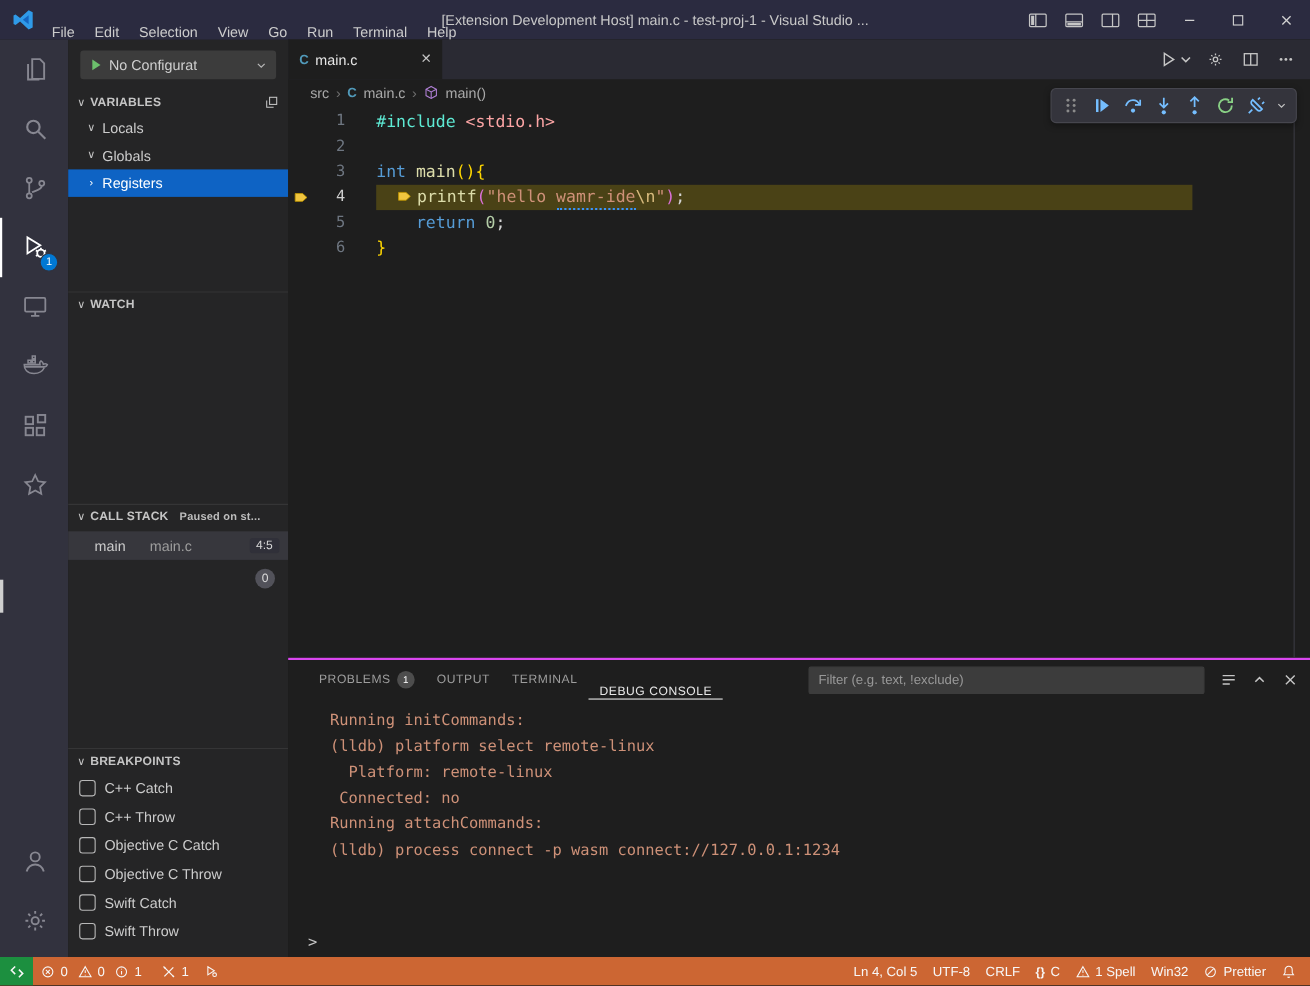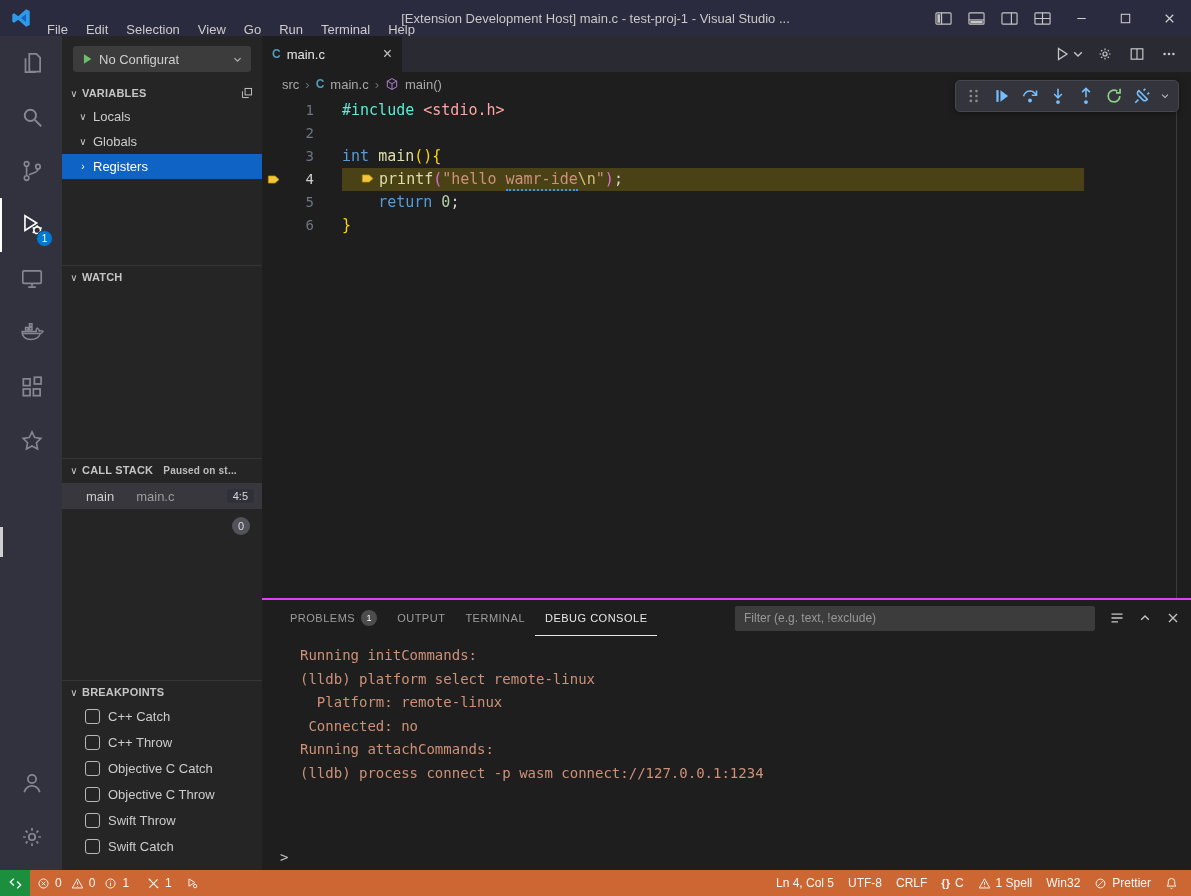--- a/index.html
+++ b/index.html
@@ -52,21 +52,21 @@
   .pane-callstack { height:222px; }
   .pane-breakpoints { flex:1 1 auto; }
   .tree-row { height:25px; display:flex; align-items:center; padding-left:14px; gap:3px; color:#cccccc; }
   .tree-row .chev { width:14px; }
   .tree-row.selected { background:#0e63c4; color:#ffffff; }
   .tree-row.selected .chev { color:#fff; }
   .frame-row { height:26px; margin-top:2px; background:#37373d; display:flex; align-items:center; padding:0 8px 0 24px; }
   .frame-file { color:#9d9d9d; margin-left:22px; }
   .frame-pos { margin-left:auto; background:#303039; color:#d8d8d8; font-size:11px; padding:1px 6px; border-radius:3px; }
   .zero-badge { width:18px; height:18px; border-radius:50%; background:#52525a; color:#dcdcdc; font-size:11px; display:flex; align-items:center; justify-content:center; margin:8px 12px 0 auto; }
-  .bp-row { height:26px; display:flex; align-items:center; gap:8px; padding-left:10px; color:#cccccc;margin-left:13px; }
+  .bp-row { height:26px; display:flex; align-items:center; gap:8px; padding-left:10px; color:#cccccc; }
   .checkbox { width:15px; height:15px; border:1px solid #b8b8b8; border-radius:3px; background:transparent; flex:0 0 auto; }
 
   
   .editor-region { flex:1 1 auto; display:flex; flex-direction:column; min-width:0; position:relative; background:#1e1e1e; }
   .tabbar { height:36px; background:#2a2a33; display:flex; align-items:stretch; flex:0 0 auto; }
   .tab { width:140px; background:#1e1e1e; display:flex; align-items:center; gap:6px; padding:0 10px; color:#e7e7e7; font-size:13px; }
   .c-icon { color:#519aba; font-weight:bold; font-size:12px; }
   .tab-close { margin-left:auto; color:#c5c5c5; font-size:16px; line-height:16px; }
   .editor-actions { margin-left:auto; display:flex; align-items:center; gap:16px; padding-right:14px; color:#c5c5c5; }
   .editor-actions svg { width:16px; height:16px; }
@@ -92,21 +92,21 @@
   .dt-icon { width:26px; height:26px; display:flex; align-items:center; justify-content:center; }
   .dt-icon svg { width:18px; height:18px; }
   .dt-blue { color:#75beff; } .dt-green { color:#89d185; } .dt-grip { color:#8b8b8b; } .dt-chev { color:#c5c5c5; width:16px; }
   .dt-chev svg { width:12px; height:12px; }
 
   
   .panel { height:272px; border-top:2px solid #d946ef; display:flex; flex-direction:column; background:#1e1e1e; flex:0 0 auto; }
   .panel-header { height:36px; display:flex; align-items:center; padding:0 10px 0 18px; flex:0 0 auto; }
   .panel-tabs { display:flex; height:100%; }
   .panel-tab { height:100%; display:flex; align-items:center; gap:6px; padding:0 10px; font-size:11px; letter-spacing:0.5px; color:#9d9d9d; border-bottom:1px solid transparent; }
-  .panel-tab.active { color:#e7e7e7; border-bottom:1px solid #e7e7e7; }
+  .panel-tab.active { color:#e7e7e7; border-bottom:1px solid #e7e7e7;align-items:flex-end; }
   .ptab-badge { min-width:16px; height:16px; border-radius:50%; background:#4d4d4d; color:#fff; font-size:9px; display:flex; align-items:center; justify-content:center; }
   .filter-input { margin-left:auto; width:360px; height:25px; background:#3c3c3c; border:1px solid #3c3c3c; border-radius:2px; color:#cccccc; font-size:12px; padding:0 8px; outline:none; font-family:"Liberation Sans",sans-serif; }
   .filter-input::placeholder { color:#989898; }
   .panel-icons { display:flex; align-items:center; gap:12px; margin-left:14px; color:#c5c5c5; }
   .panel-icons svg { width:16px; height:16px; }
   .console-out { flex:1 1 auto; padding:8px 0 0 38px; font-family:"DejaVu Sans Mono",monospace; font-size:14px; line-height:23.5px; color:#ce9178; white-space:pre; overflow:hidden; }
   .console-input { height:26px; display:flex; align-items:center; padding-left:18px; color:#c5c5c5; font-family:"DejaVu Sans Mono",monospace; font-size:14px; flex:0 0 auto; }
 
   
   .statusbar { height:26px; background:#cc6633; display:flex; align-items:center; color:#f7f7f7; font-size:12px; flex:0 0 auto; }
@@ -346,25 +346,25 @@
             <div class="bp-row">
               <span class="checkbox"></span>
               <span>Objective C Catch</span>
             </div>
             <div class="bp-row">
               <span class="checkbox"></span>
               <span>Objective C Throw</span>
             </div>
             <div class="bp-row">
               <span class="checkbox"></span>
-              <span>Swift Throw</span>
+              <span>Swift Catch</span>
             </div>
             <div class="bp-row">
               <span class="checkbox"></span>
-              <span>Swift Catch</span>
+              <span>Swift Throw</span>
             </div>
           </div>
       </div>
     </div>
 
     <div class="editor-region">
 
       <div class="tabbar">
         <div class="tab">
           <span class="c-icon">C</span>

